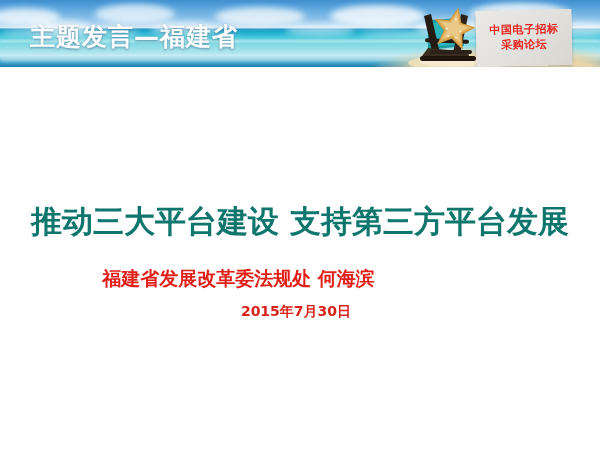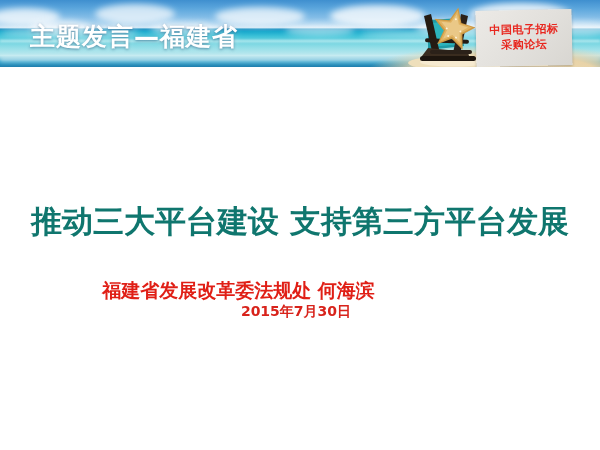--- a/index.html
+++ b/index.html
@@ -83,21 +83,21 @@
 
   
   .main-title{
     position:absolute;left:0;top:200px;width:600px;text-align:center;
     font-size:31px;font-weight:bold;color:#0f766e;
     letter-spacing:0px;white-space:nowrap;line-height:42px;
   }
   .sub-title{
     position:absolute;left:0;top:265px;width:477px;text-align:center;
     font-size:19px;font-weight:bold;color:#e01f16;
-    line-height:26px;white-space:nowrap;margin-top:12px;
+    line-height:26px;white-space:nowrap;
   }
   .date-line{
     position:absolute;left:0;top:301px;width:592px;text-align:center;
     font-size:14px;font-weight:bold;color:#d8231b;
     line-height:20px;white-space:nowrap;
   }
 </style>
 </head>
 <body>
 

